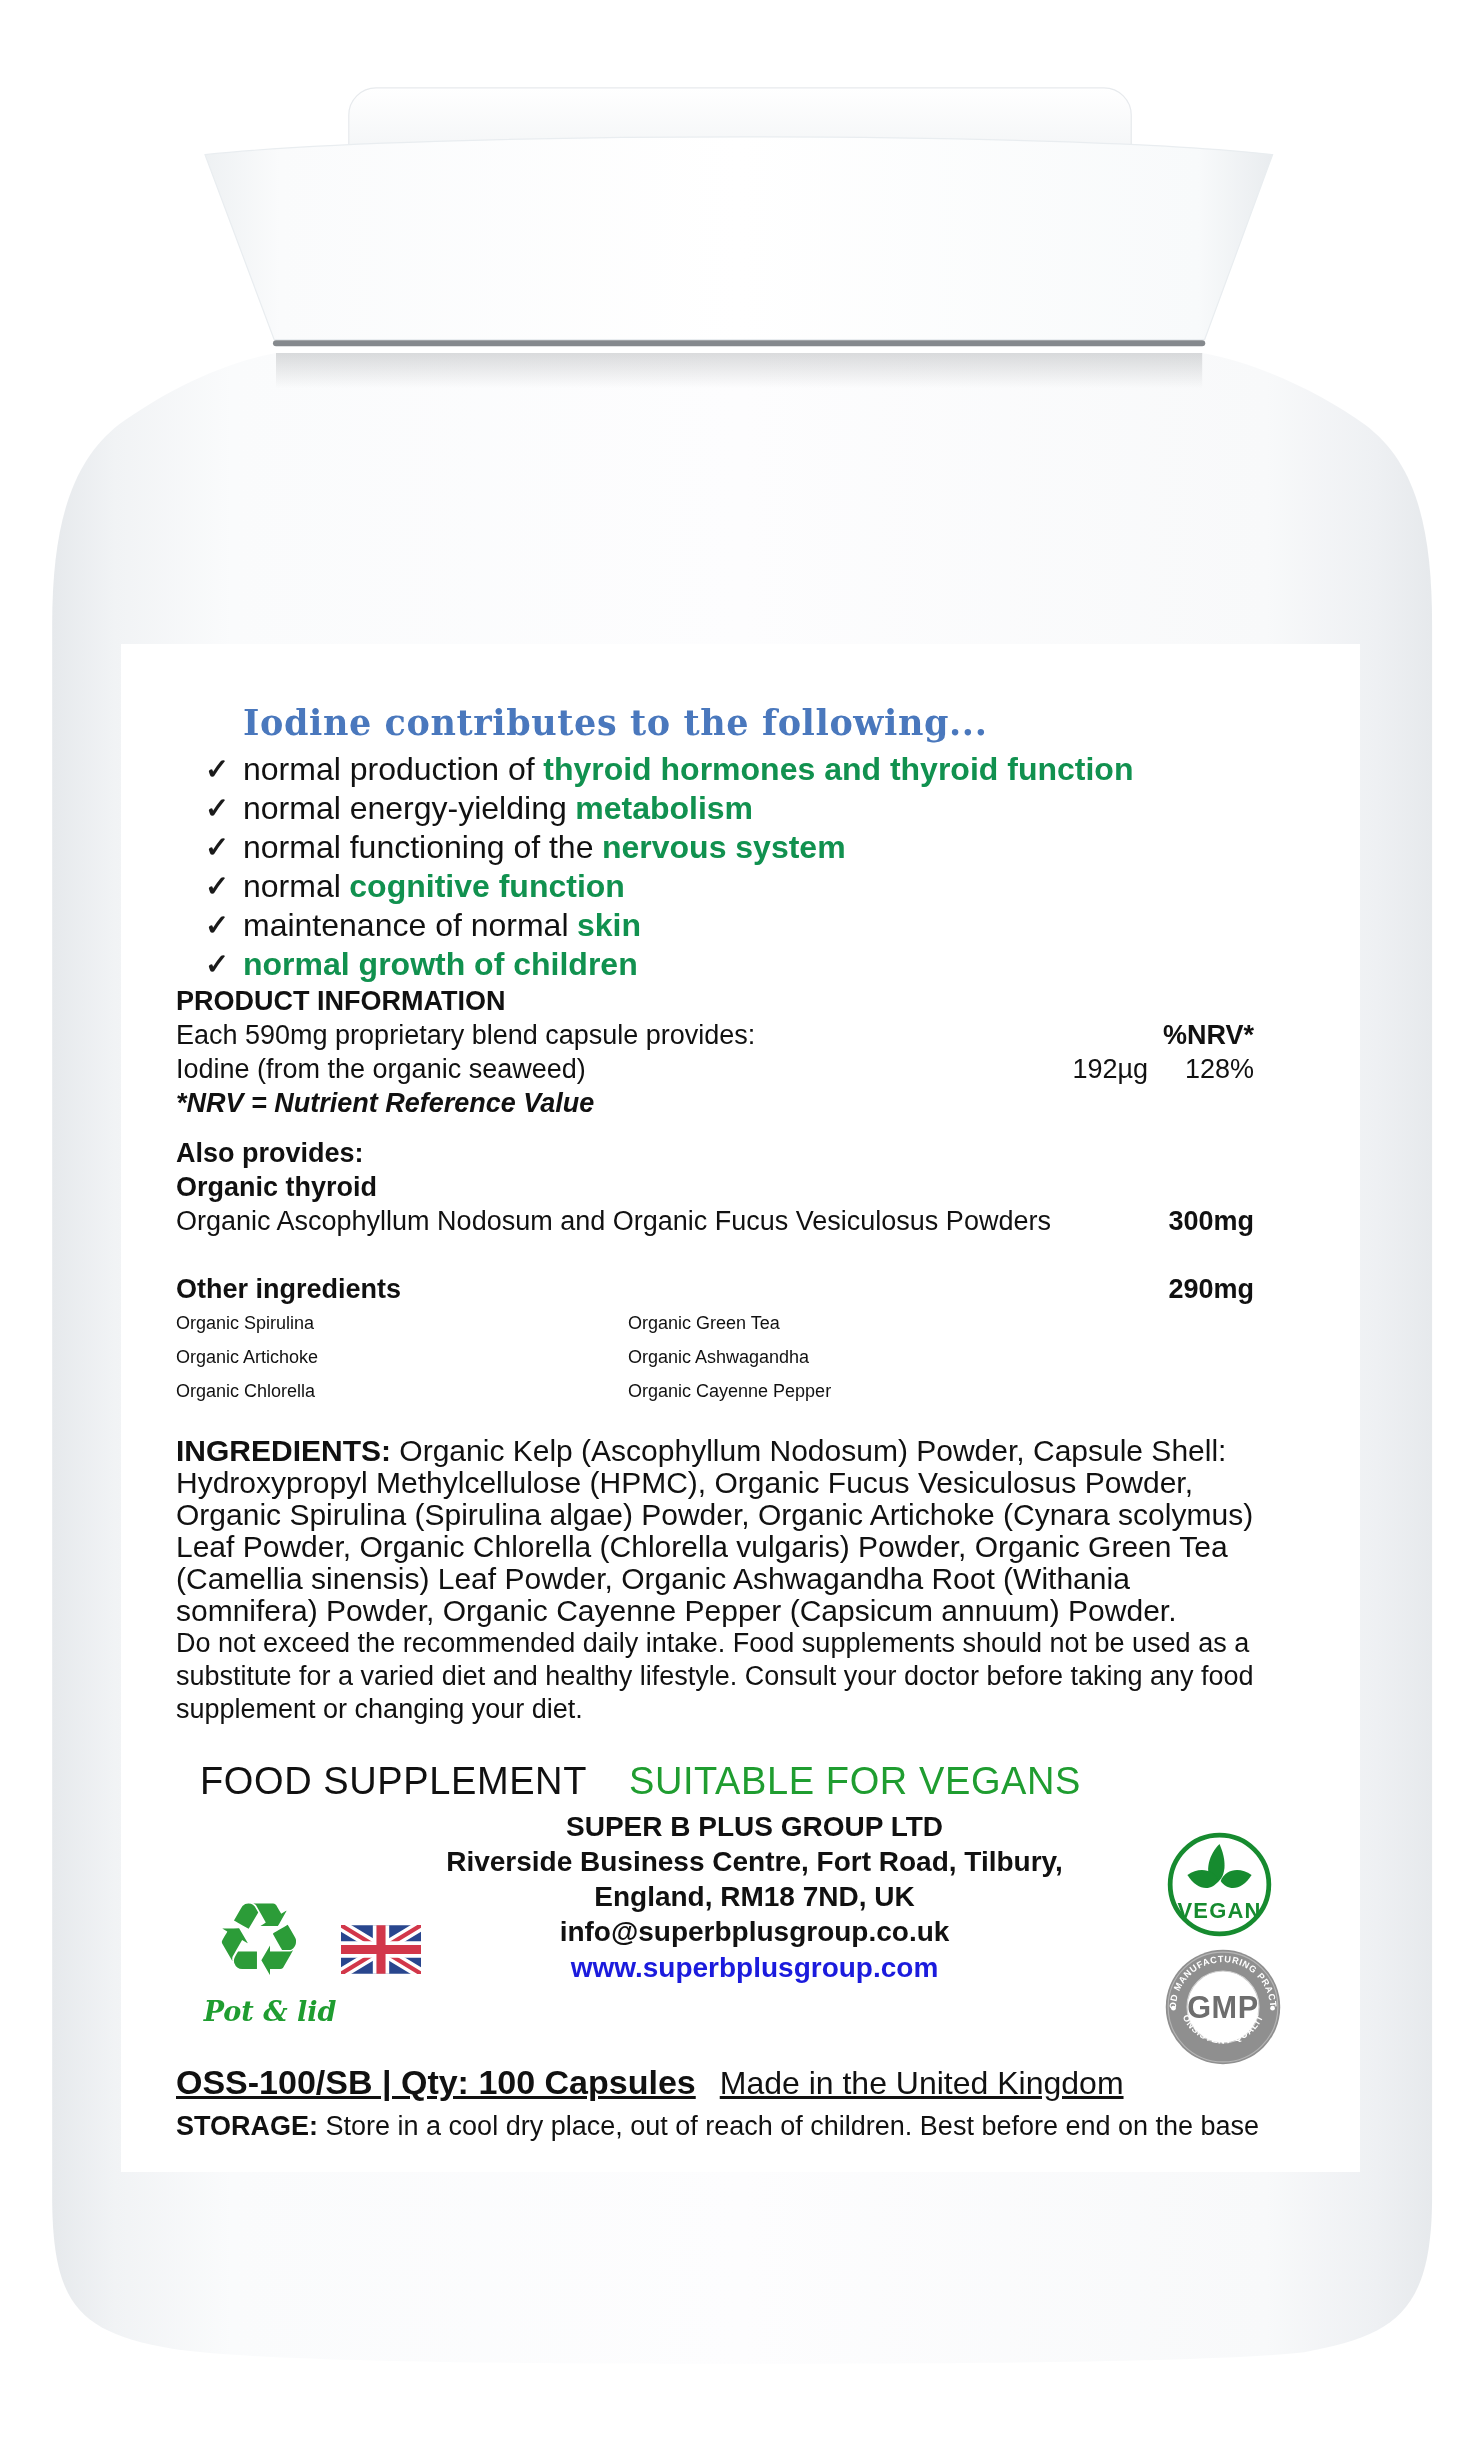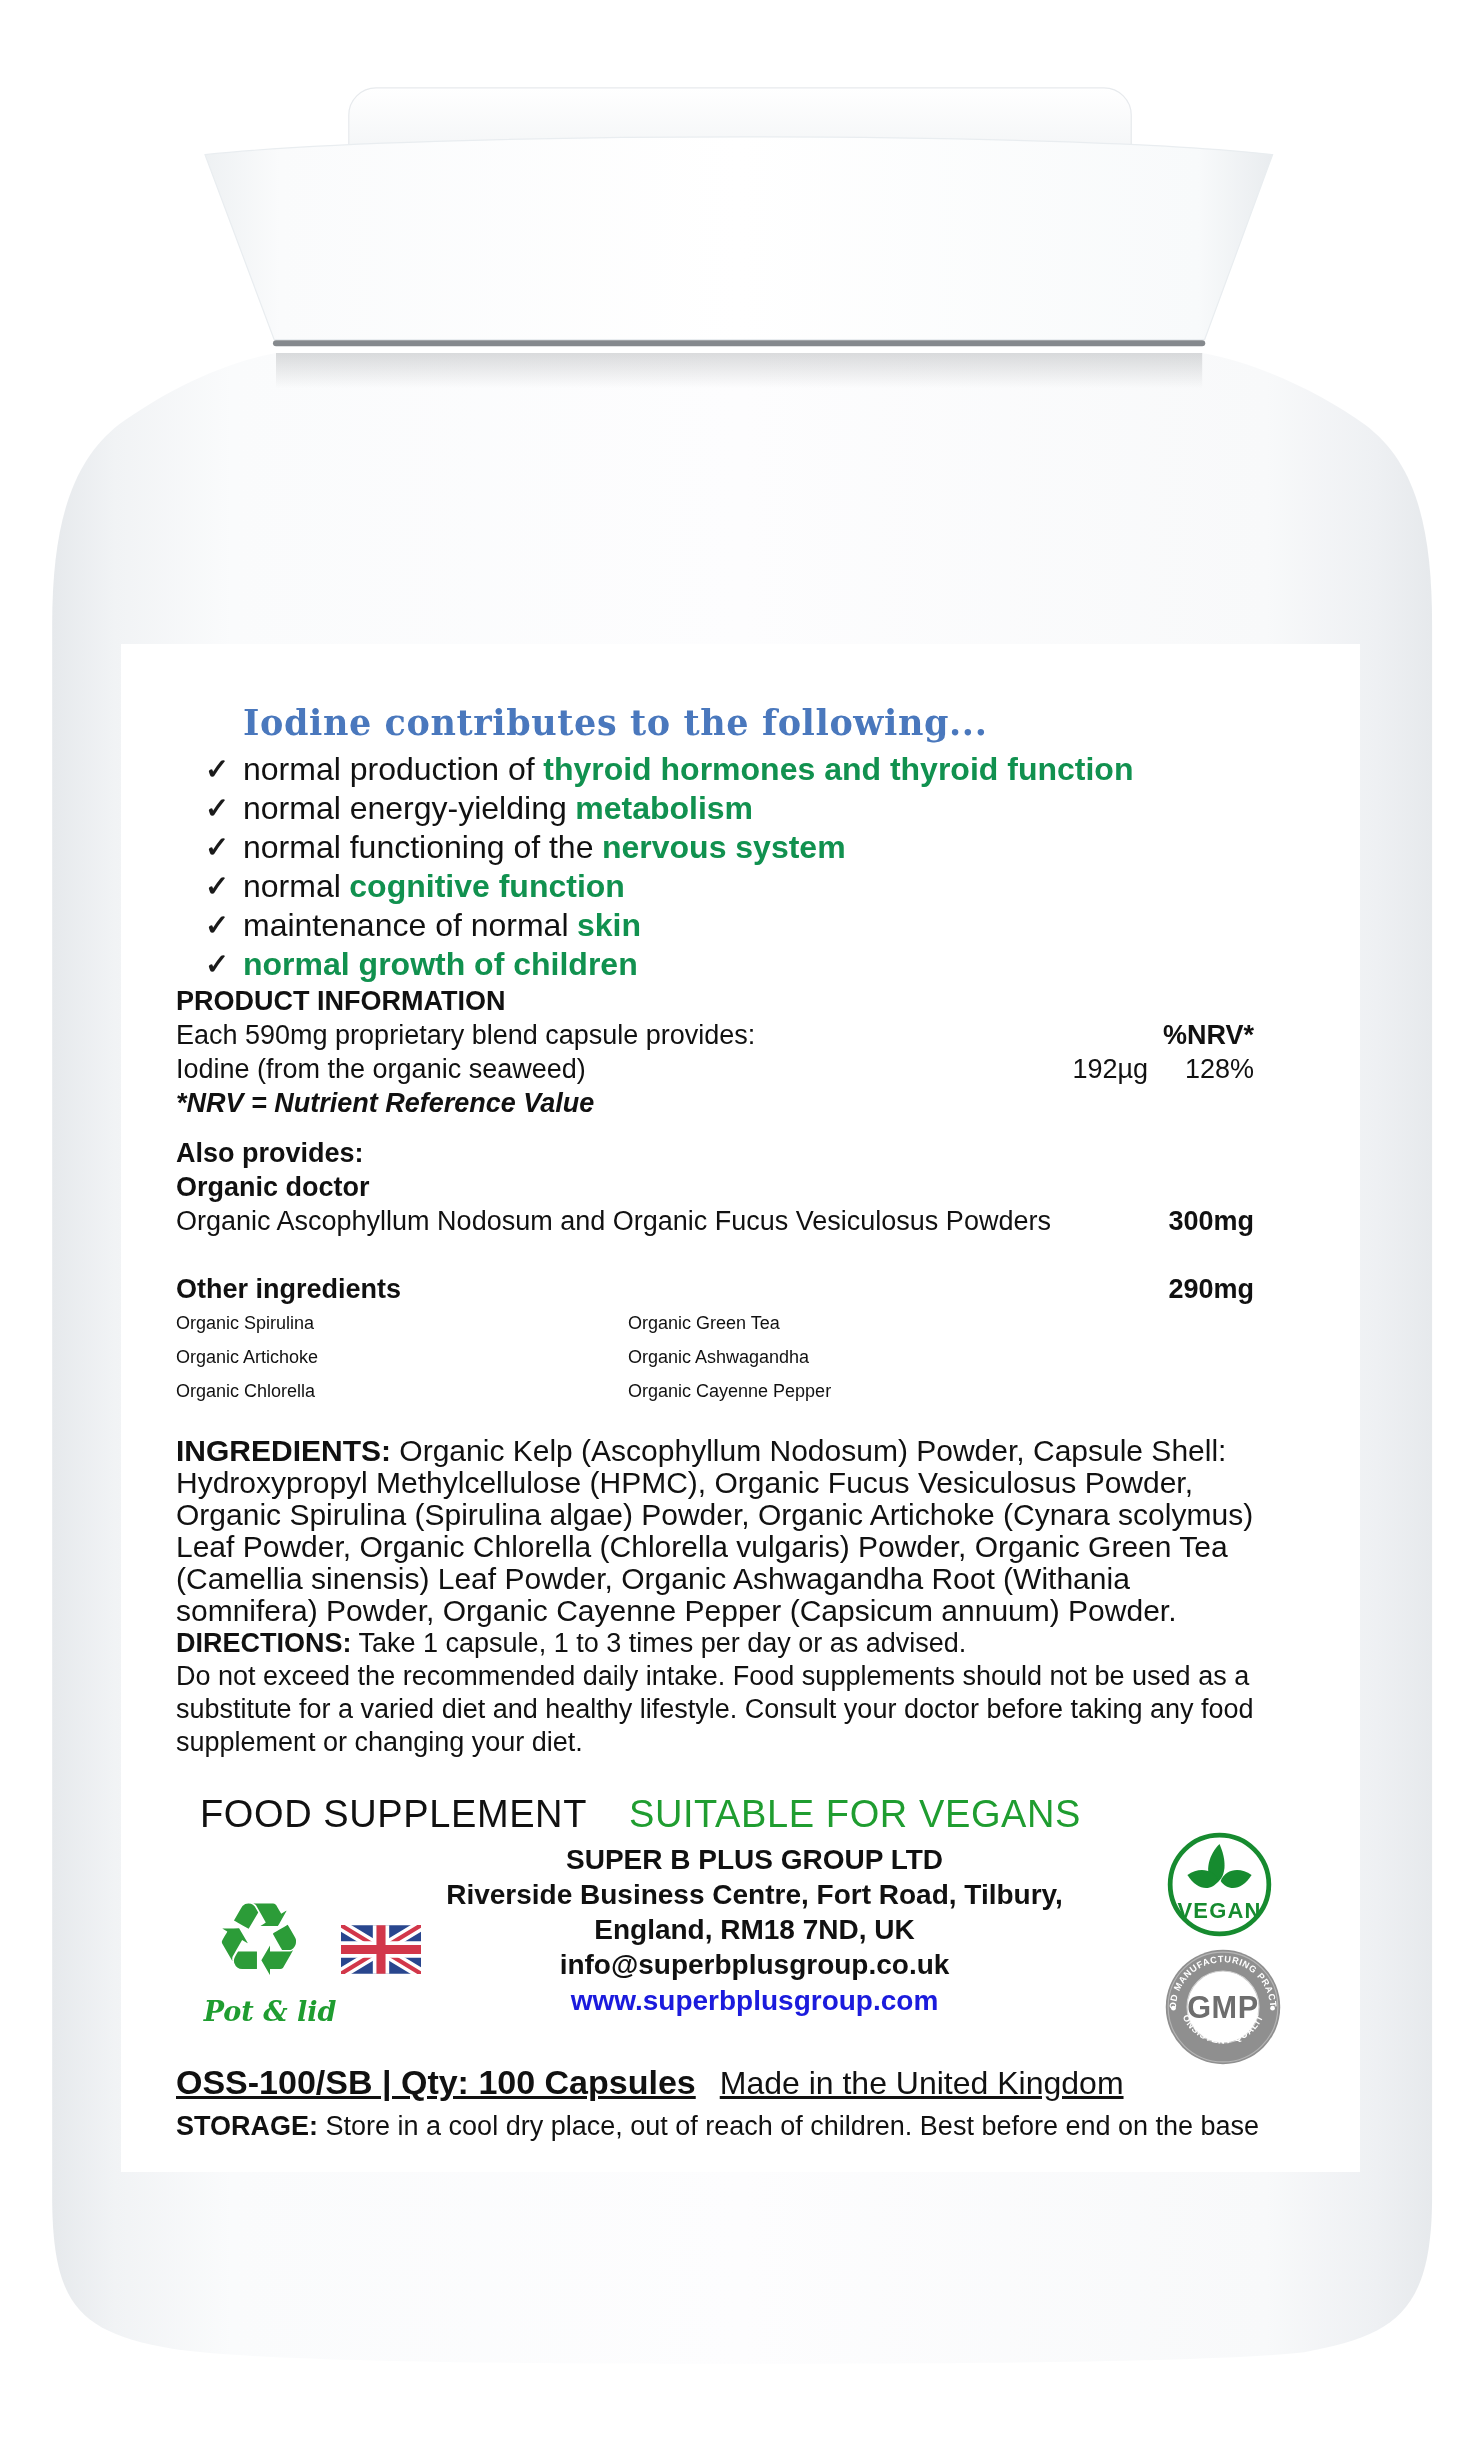--- a/index.html
+++ b/index.html
@@ -154,21 +154,21 @@
           <span class="b nrv">%NRV*</span>
         </div>
         <div class="row">
           <span class="name">Iodine (from the organic seaweed)</span>
           <span class="amt">192µg</span>
           <span class="nrv">128%</span>
         </div>
         <div class="bi">*NRV = Nutrient Reference Value</div>
 
         <div class="b mt26">Also provides:</div>
-        <div class="b">Organic doctor</div>
+        <div class="b">Organic thyroid</div>
         <div class="row">
           <span class="name">Organic Ascophyllum Nodosum and Organic Fucus Vesiculosus Powders</span>
           <span class="b nrv">300mg</span>
         </div>
 
         <div class="row mt56">
           <span class="name b">Other ingredients</span>
           <span class="b nrv">290mg</span>
         </div>
         <div class="two-col">
@@ -179,24 +179,20 @@
           <span>Organic Chlorella</span>
           <span>Organic Cayenne Pepper</span>
         </div>
       </div>
 
       <div class="para">
         <span class="b">INGREDIENTS:</span>
         <span>Organic Kelp (Ascophyllum Nodosum) Powder, Capsule Shell: Hydroxypropyl Methylcellulose (HPMC), Organic Fucus Vesiculosus Powder, Organic Spirulina (Spirulina algae) Powder, Organic Artichoke (Cynara scolymus) Leaf Powder, Organic Chlorella (Chlorella vulgaris) Powder, Organic Green Tea (Camellia sinensis) Leaf Powder, Organic Ashwagandha Root (Withania somnifera) Powder, Organic Cayenne Pepper (Capsicum annuum) Powder.</span>
       </div>
 
-      <div class="dirs">
-        <span class="b">DIRECTIONS:</span>
-        <span>Take 1 capsule, 1 to 3 times per day or as advised.</span>
-      </div>
       <div class="dirs">Do not exceed the recommended daily intake. Food supplements should not be used as a substitute for a varied diet and healthy lifestyle. Consult your doctor before taking any food supplement or changing your diet.</div>
 
       <div class="food-line">
         <span>FOOD SUPPLEMENT</span>
         <span style="color:#1f9d30">SUITABLE FOR VEGANS</span>
       </div>
 
       <div class="company-block">
         <div>SUPER B PLUS GROUP LTD</div>
         <div>Riverside Business Centre, Fort Road, Tilbury,</div>

